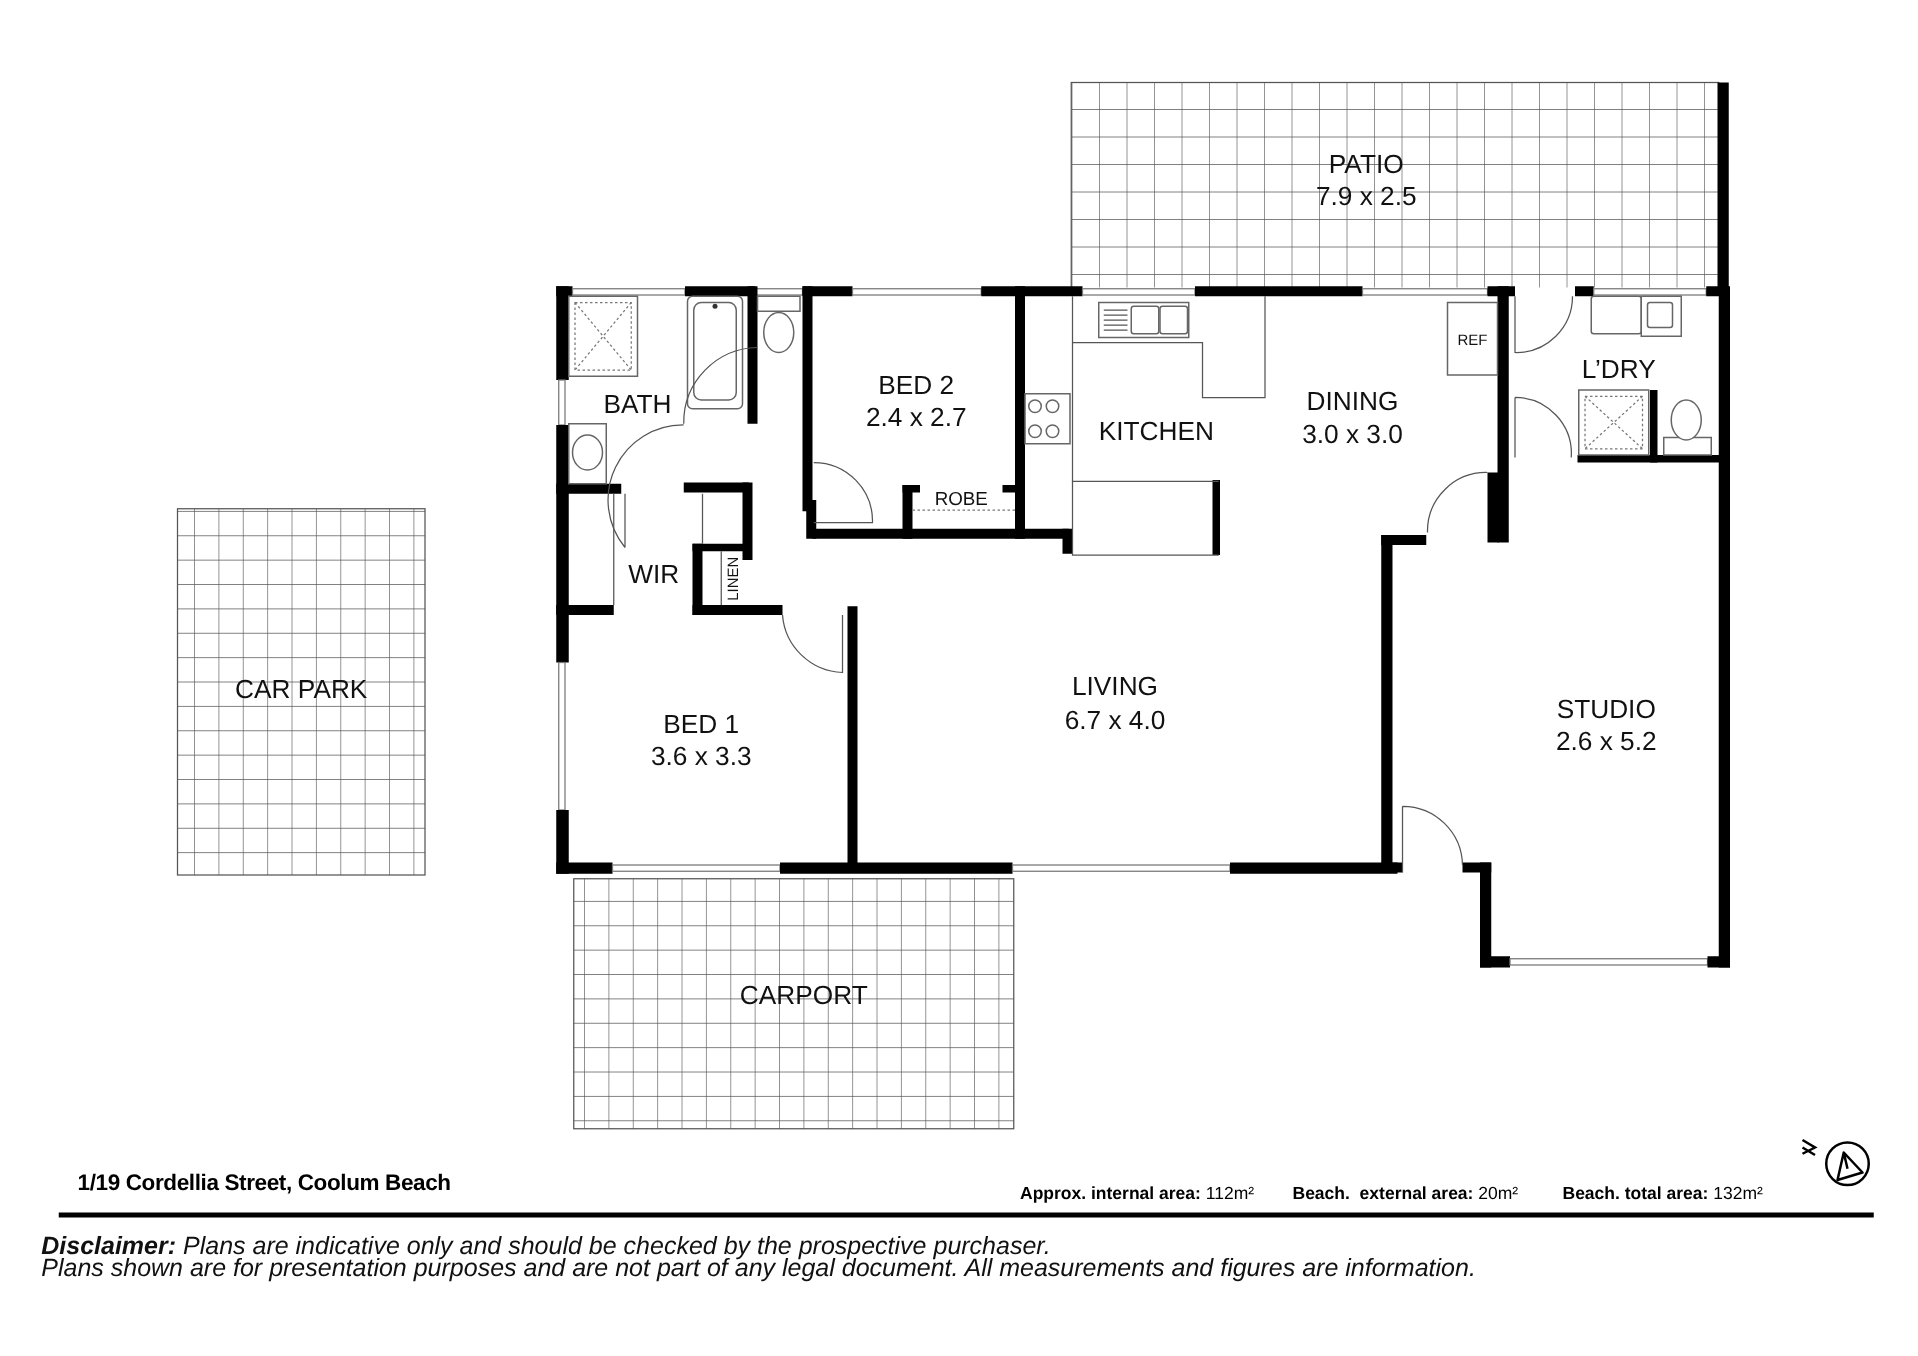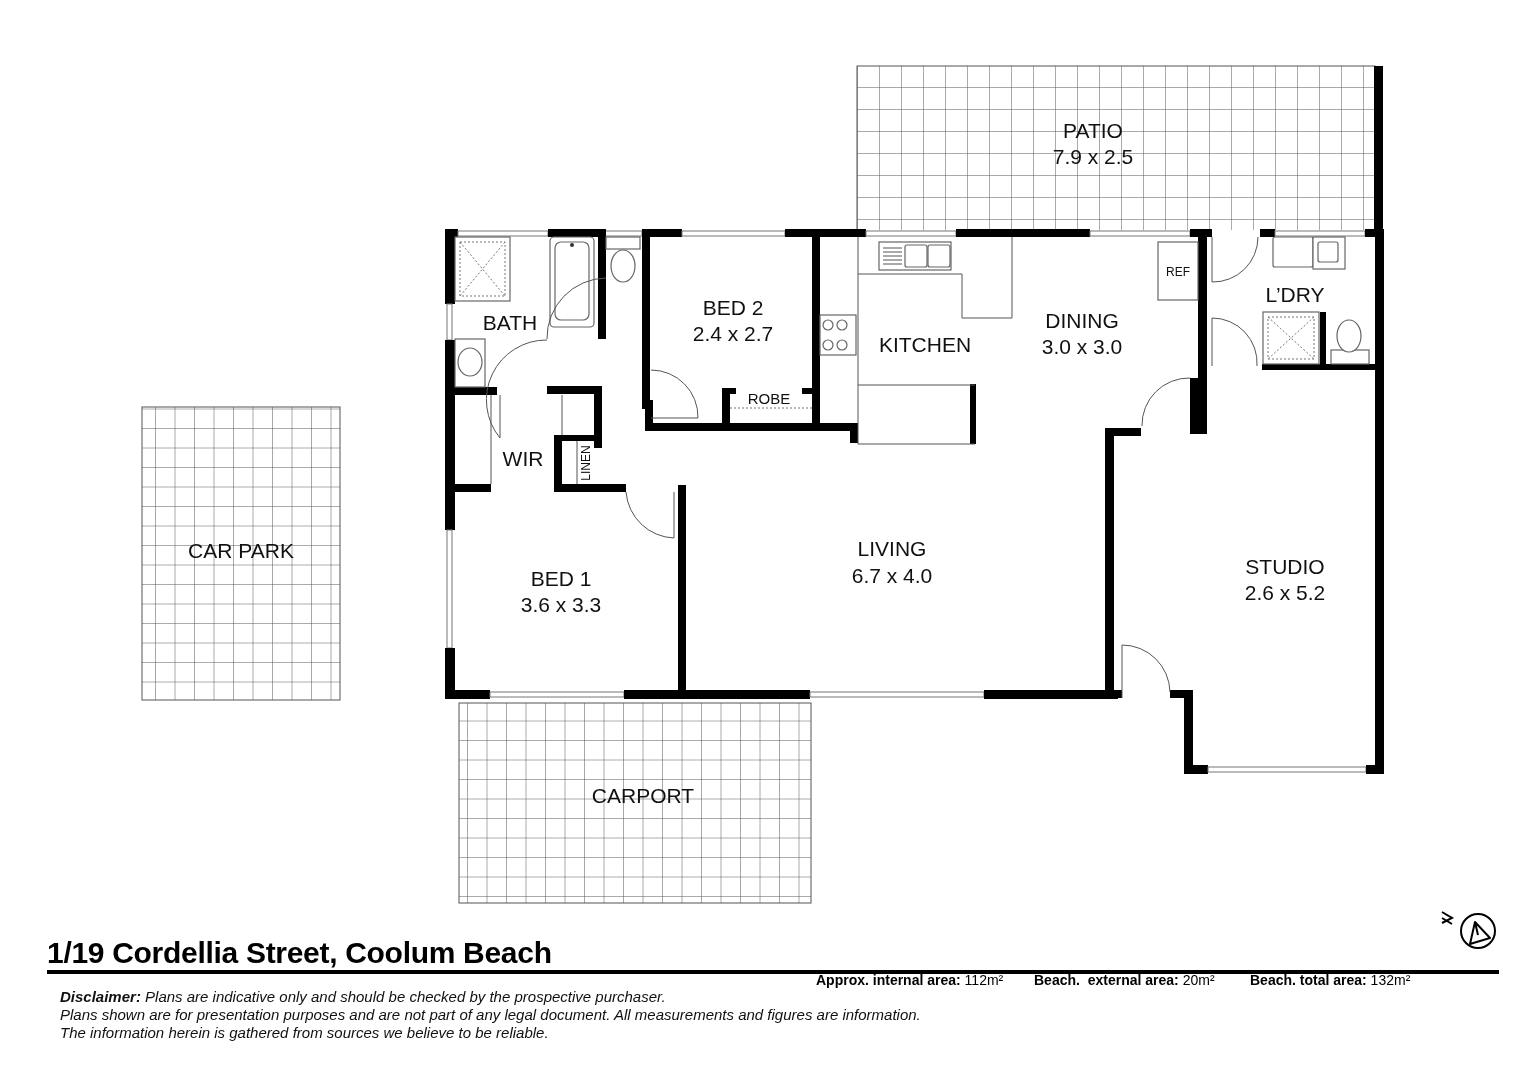--- a/index.html
+++ b/index.html
@@ -5,25 +5,25 @@
   html, body { margin:0; padding:0; background:#fff; }
   body { width:1534px; height:1085px; position:relative; overflow:hidden; font-family:"Liberation Sans", sans-serif; color:#000; }
   #plan { position:absolute; left:0; top:0; width:1534px; height:1085px; }
   .wall { fill:#000; }
   .win { fill:#fff; stroke:#777; stroke-width:1; }
   .fix { fill:#fff; stroke:#666; stroke-width:1.2; }
   .thin { fill:none; stroke:#555; stroke-width:1; }
   .dash { fill:none; stroke:#777; stroke-width:1; stroke-dasharray:2 2; }
   .room-label { font-family:"Liberation Sans", sans-serif; font-size:21px; fill:#111; text-anchor:middle; }
   .small-label { font-family:"Liberation Sans", sans-serif; font-size:14px; fill:#111; text-anchor:middle; }
-  .title { position:absolute; left:47px; top:936px; font-size:30px; font-weight:bold; letter-spacing:-0.3px; }
-  .areas { position:absolute; top:972px; font-size:14px; }
+  .title { position:absolute; left:62px; top:936px; font-size:18px; font-weight:bold; letter-spacing:-0.3px; }
+  .areas { position:absolute; top:946px; font-size:14px; }
   .areas b { font-weight:bold; }
   .rule { position:absolute; left:47px; top:970px; width:1452px; height:4px; background:#000; }
-  .disclaimer { position:absolute; left:60px; top:988px; font-size:15px; font-style:italic; line-height:18px; color:#111; }
+  .disclaimer { position:absolute; left:33px; top:988px; font-size:20px; font-style:italic; line-height:18px; color:#111; }
   .disclaimer b { font-weight:bold; font-style:italic; }
 </style>
 </head>
 <body>
 
 <svg id="plan" viewBox="0 0 1534 1085" xmlns="http://www.w3.org/2000/svg">
   <defs>
     <pattern id="tile" width="22" height="22" patternUnits="userSpaceOnUse">
       <rect width="22" height="22" fill="#fff"></rect>
       <path d="M22 0 V22 M0 22 H22" stroke="#555" stroke-width="1" fill="none"></path>
@@ -232,14 +232,13 @@
 <div class="areas" style="left:1250px">
   <b>Beach. total area:</b>
   <span>132m²</span>
 </div>
 
 <div class="rule"></div>
 
 <div class="disclaimer">
   <div><b>Disclaimer:</b> <span>Plans are indicative only and should be checked by the prospective purchaser.</span></div>
   <div>Plans shown are for presentation purposes and are not part of any legal document. All measurements and figures are information.</div>
-  <div>The information herein is gathered from sources we believe to be reliable.</div>
 </div>
 
 </body></html>

